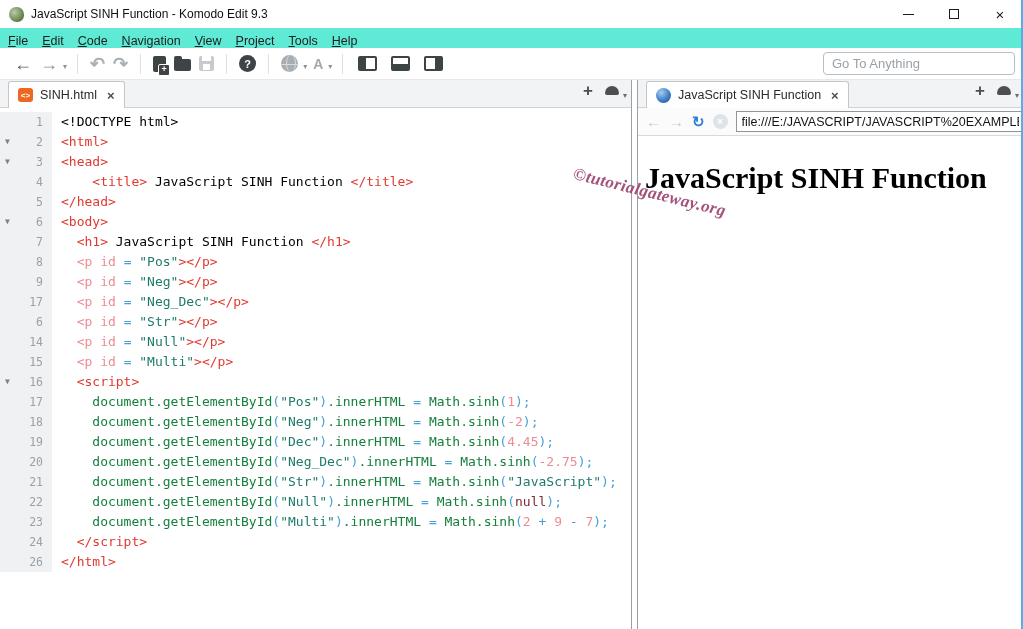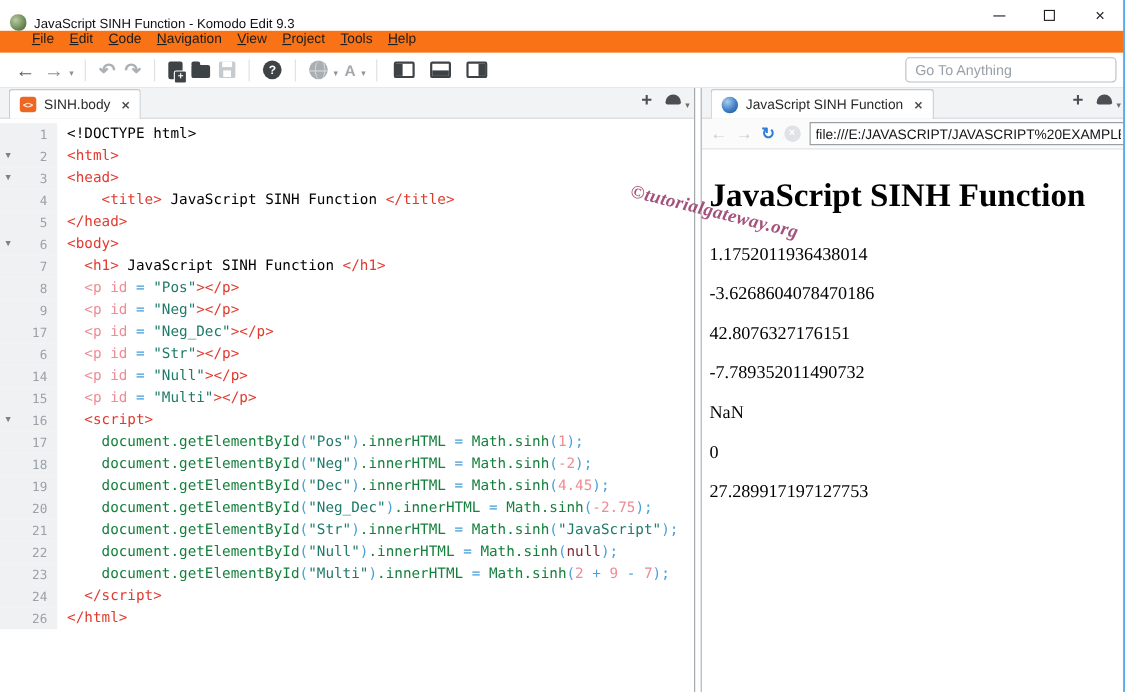--- a/index.html
+++ b/index.html
@@ -3,34 +3,34 @@
 <meta charset="utf-8">
 <style>
   * { margin:0; padding:0; box-sizing:border-box; }
   html,body { width:1023px; height:629px; overflow:hidden; background:#fff;
               font-family:"Liberation Sans", sans-serif; }
   .window { position:relative; width:1023px; height:629px; background:#fff; }
   .blue-edge { position:absolute; top:0; right:0; width:2px; height:100%;
                background:#57adec; z-index:60; }
 
   
-  .titlebar { height:28px; display:flex; align-items:flex-end; padding-left:9px; background:#fff; }
+  .titlebar { height:28px; display:flex; align-items:center; padding-left:9px; background:#fff; }
   .app-icon { width:15px; height:15px; border-radius:50% 50% 45% 55%;
               background:radial-gradient(circle at 35% 35%, #b9cba4, #6d8a55 60%, #44572f);
               margin-right:7px; flex-shrink:0; }
   .title-text { font-size:12px; color:#101010; }
   .win-controls { margin-left:auto; display:flex; height:100%; }
   .win-btn { width:46px; display:flex; align-items:center; justify-content:center; color:#1c1c1c; }
   .glyph-min { width:11px; height:1px; background:#1c1c1c; }
   .glyph-max { width:10px; height:10px; border:1px solid #1c1c1c; }
   .glyph-close { font-size:15px; line-height:1; }
 
   
-  .menubar { height:20px; display:flex; align-items:flex-start; padding-left:22px;
-             background:#f97316; font-size:12.5px; color:#1d1d1d; }
+  .menubar { height:20px; display:flex; align-items:flex-end; padding-left:1px;
+             background:#5eead4; font-size:12.5px; color:#1d1d1d; }
   .menu-item { padding:0 7px; cursor:default; }
 
   
   .toolbar { height:32px; background:#fff; display:flex; align-items:center;
              padding-left:10px; border-bottom:1px solid #e6e8e9; }
   .tbtn { display:flex; align-items:center; justify-content:center; margin:0 4px; }
   .arrow-glyph { font-size:18px; font-weight:bold; line-height:1; }
   .c-dark { color:#5a5f63; } .c-mid { color:#8e959a; } .c-light { color:#aab0b4; }
   .caret { font-size:8px; color:#8d9398; margin:6px 2px 0 1px; }
   .tsep { width:1px; height:20px; background:#dddfe1; margin:0 8px; }
@@ -193,21 +193,21 @@
       </span>
     <input class="goto-input" type="text" placeholder="Go To Anything" style="">
   </div>
 
   <div class="main">
 
     <div class="left-pane">
       <div class="tabbar">
         <div class="tab">
           <span class="html-icon">&lt;&gt;</span>
-          <span>SINH.body</span>
+          <span>SINH.html</span>
           <span class="tab-close">×</span>
         </div>
         <div class="tabbar-icons">
           <span class="plus-glyph">+</span>
           <span class="tablist-icon"></span>
         </div>
       </div>
       <div class="editor">
         <div>
             <div class="code-row"><div class="gutter">1</div><div class="codeseg"><span class="tok-plain">&lt;!DOCTYPE html&gt;</span></div></div>
@@ -253,29 +253,20 @@
       </div>
       <div class="browserbar">
         <span class="nav-glyph nav-disabled">←</span>
         <span class="nav-glyph nav-disabled">→</span>
         <span class="refresh-glyph">↻</span>
         <span class="stop-btn">×</span>
         <input class="addressbar" type="text" value="file:///E:/JAVASCRIPT/JAVASCRIPT%20EXAMPLES/S" style="">
       </div>
       <div class="preview-content">
         <h1 class="preview-heading">JavaScript SINH Function</h1>
-        <div>
-            <p class="preview-value">1.1752011936438014</p>
-            <p class="preview-value">-3.6268604078470186</p>
-            <p class="preview-value">42.8076327176151</p>
-            <p class="preview-value">-7.789352011490732</p>
-            <p class="preview-value">NaN</p>
-            <p class="preview-value">0</p>
-            <p class="preview-value">27.289917197127753</p>
-          </div>
       </div>
     </div>
   </div>
 
   <div class="watermark">©tutorialgateway.org</div>
 
   <div class="blue-edge"></div>
 </div>
 
 </body></html>

